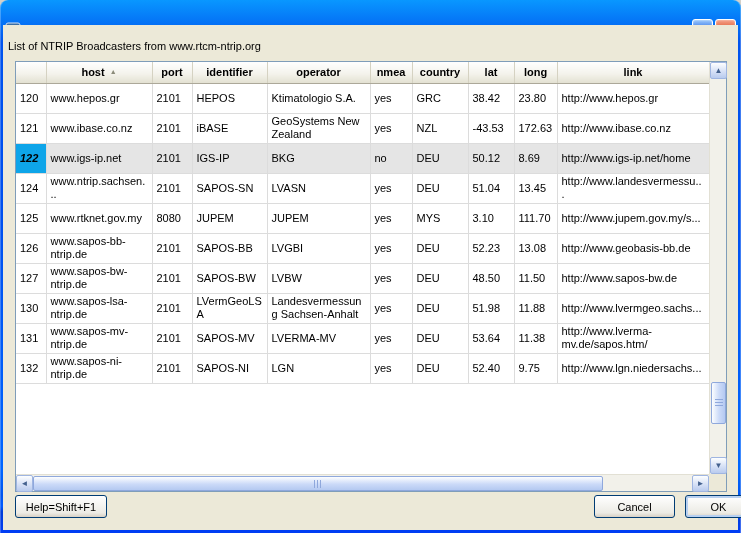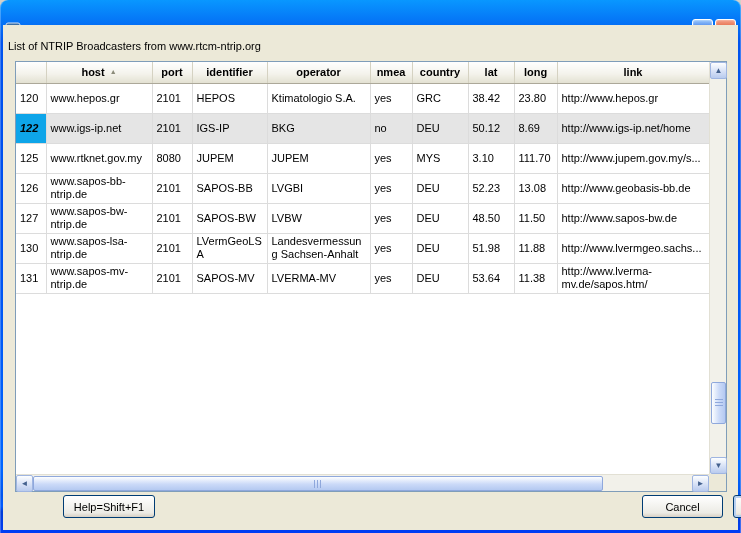--- a/index.html
+++ b/index.html
@@ -124,21 +124,20 @@
 
   
   .btn {
     position: absolute; height: 23px; top: 470px;
     font-family: "Liberation Sans", "DejaVu Sans", sans-serif;
     font-size: 11px; color: #000;
     background: linear-gradient(180deg, #FFFFFF 0%, #ECEBE5 80%, #D8D0C4 100%);
     border: 1px solid #003C74; border-radius: 3px;
     display: flex; align-items: center; justify-content: center;
     cursor: default;
-    margin-left: 48px;
   }
   .help-footer { left: 12px; width: 92px; }
   .cancel { left: 591px; width: 81px; }
   .ok { left: 682px; width: 67px; box-shadow: inset 0 0 0 2px #B8D0F0; }
 </style>
 </head>
 <body>
 
 <div class="window">
 
@@ -194,31 +193,55 @@
                 <td>www.hepos.gr</td>
                 <td>2101</td>
                 <td>HEPOS</td>
                 <td>Ktimatologio S.A.</td>
                 <td>yes</td>
                 <td>GRC</td>
                 <td>38.42</td>
                 <td>23.80</td>
                 <td>http://www.hepos.gr</td>
               </tr>
+              <tr>
+                <td>121</td>
+                <td>www.ibase.co.nz</td>
+                <td>2101</td>
+                <td>iBASE</td>
+                <td>GeoSystems New Zealand</td>
+                <td>yes</td>
+                <td>NZL</td>
+                <td>-43.53</td>
+                <td>172.63</td>
+                <td>http://www.ibase.co.nz</td>
+              </tr>
               <tr class="selected">
                 <td>122</td>
                 <td>www.igs-ip.net</td>
                 <td>2101</td>
                 <td>IGS-IP</td>
                 <td>BKG</td>
                 <td>no</td>
                 <td>DEU</td>
                 <td>50.12</td>
                 <td>8.69</td>
                 <td>http://www.igs-ip.net/home</td>
+              </tr>
+              <tr>
+                <td>124</td>
+                <td>www.ntrip.sachsen...</td>
+                <td>2101</td>
+                <td>SAPOS-SN</td>
+                <td>LVASN</td>
+                <td>yes</td>
+                <td>DEU</td>
+                <td>51.04</td>
+                <td>13.45</td>
+                <td>http://www.landesvermessu...</td>
               </tr>
               <tr>
                 <td>125</td>
                 <td>www.rtknet.gov.my</td>
                 <td>8080</td>
                 <td>JUPEM</td>
                 <td>JUPEM</td>
                 <td>yes</td>
                 <td>MYS</td>
                 <td>3.10</td>
@@ -265,20 +288,32 @@
                 <td>131</td>
                 <td>www.sapos-mv-ntrip.de</td>
                 <td>2101</td>
                 <td>SAPOS-MV</td>
                 <td>LVERMA-MV</td>
                 <td>yes</td>
                 <td>DEU</td>
                 <td>53.64</td>
                 <td>11.38</td>
                 <td>http://www.lverma-mv.de/sapos.htm/</td>
+              </tr>
+              <tr>
+                <td>132</td>
+                <td>www.sapos-ni-ntrip.de</td>
+                <td>2101</td>
+                <td>SAPOS-NI</td>
+                <td>LGN</td>
+                <td>yes</td>
+                <td>DEU</td>
+                <td>52.40</td>
+                <td>9.75</td>
+                <td>http://www.lgn.niedersachs...</td>
               </tr>
             </tbody>
         </table>
       </div>
 
       <div class="vscroll">
         <div class="sb-btn sb-up">▲</div>
         <div class="vthumb">
           <div class="grip-h"></div>
         </div>

